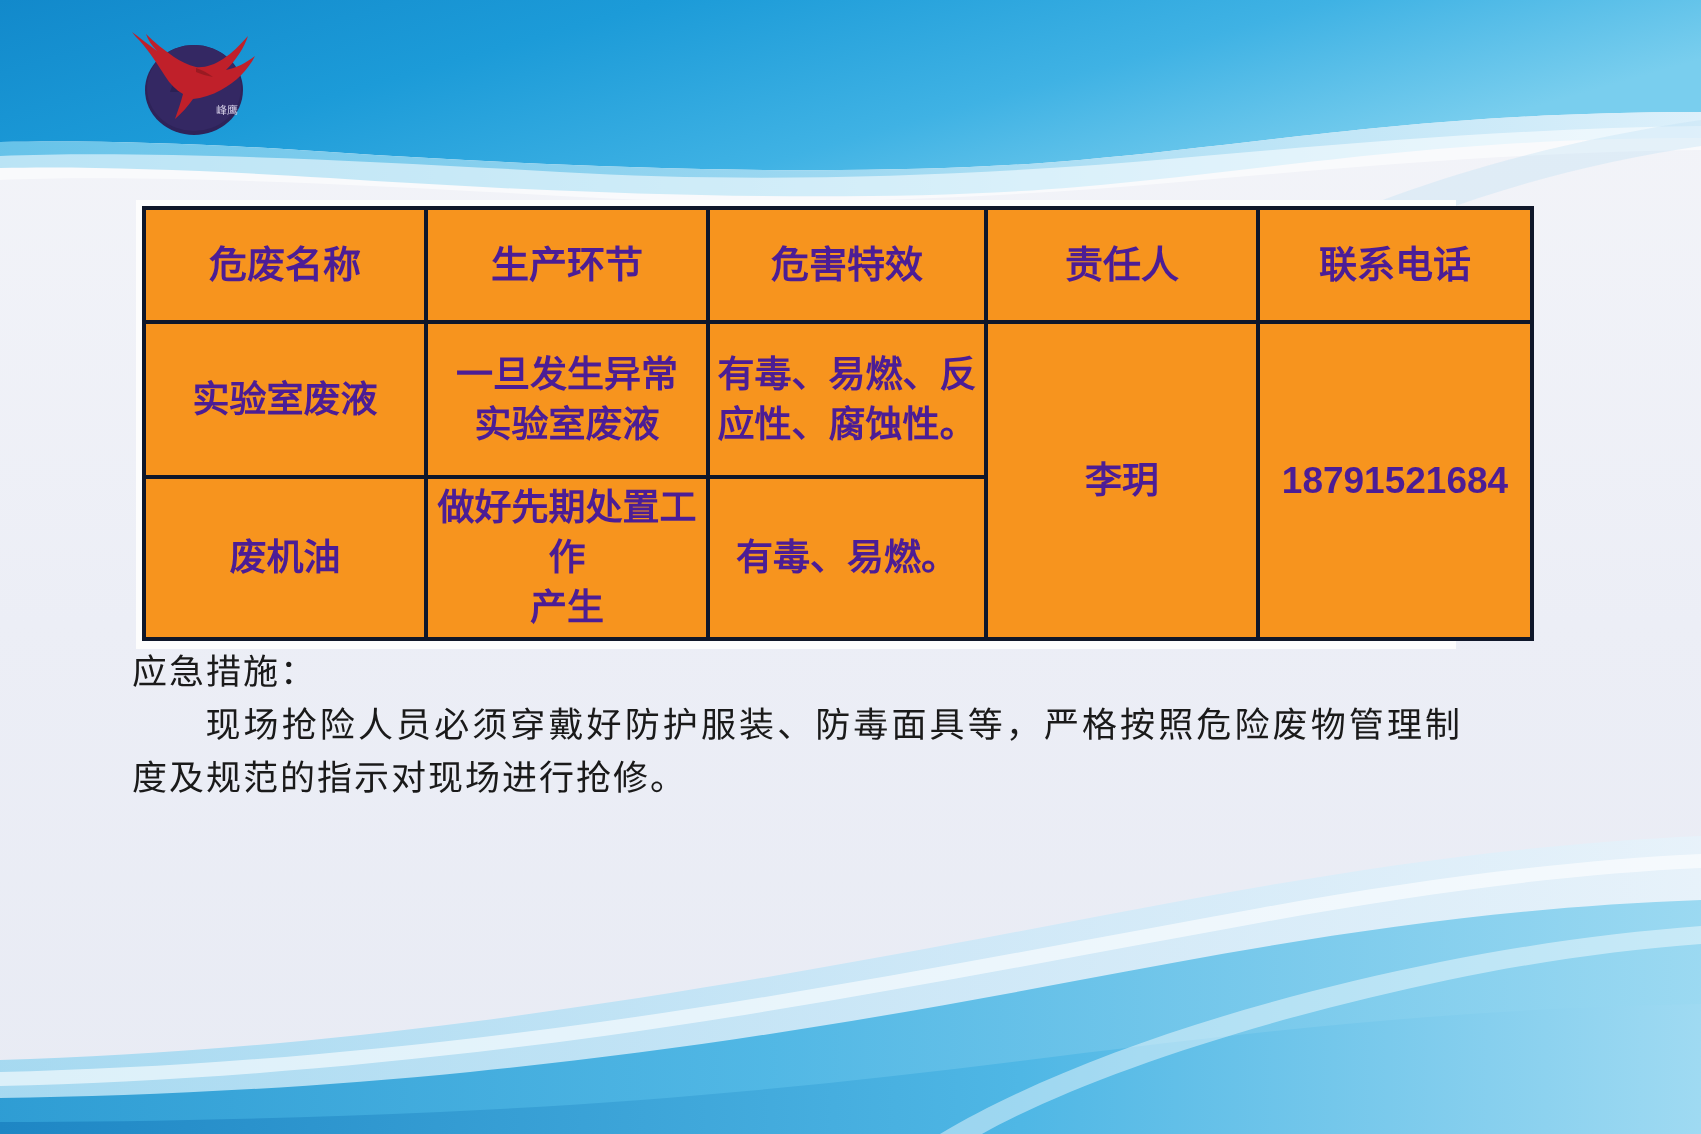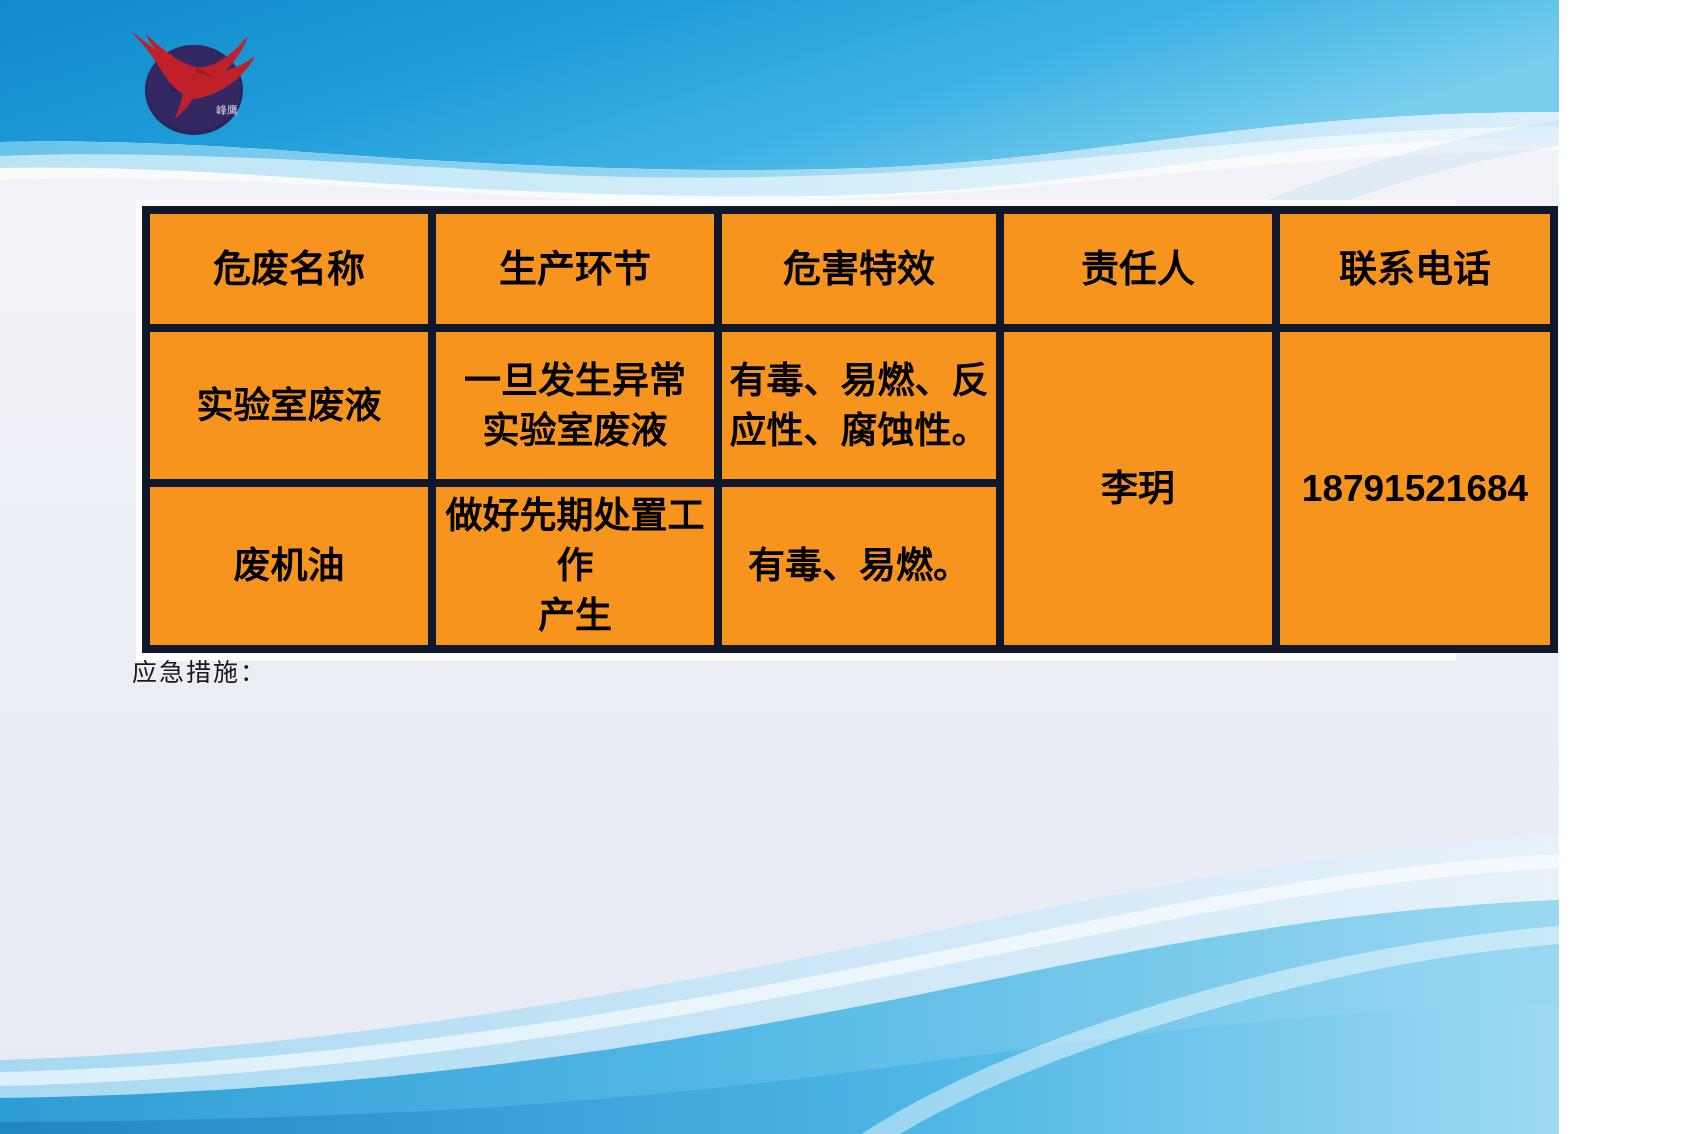--- a/index.html
+++ b/index.html
@@ -3,21 +3,21 @@
 <meta charset="utf-8">
 <title>危险废物污染防治责任信息公开</title>
 <style>
   html, body {
     margin: 0;
     padding: 0;
     background: #ffffff;
   }
   #slide {
     position: relative;
-    width: 1559px;
+    width: 1701px;
     height: 1134px;
     overflow: hidden;
     background: #eceef5;
     font-family: "Liberation Serif", "DejaVu Serif", serif;
   }
 
   
   .bg-base {
     position: absolute;
     inset: 0;
@@ -69,23 +69,23 @@
     padding: 6px 6px 8px 6px;
     box-sizing: border-box;
   }
   table.hw {
     border-collapse: collapse;
     width: 1308px;
     table-layout: fixed;
     background: #f7941e;
   }
   table.hw td, table.hw th {
-    border: 8px solid #0f172a;
+    border: 4px solid #0f172a;
     background: #f7941e;
-    color: #000000;
+    color: #4c1d95;
     text-align: center;
     vertical-align: middle;
     padding: 4px 6px;
     font-family: "Liberation Sans", "DejaVu Sans", sans-serif;
   }
   table.hw th {
     font-size: 38px;
     font-weight: bold;
     height: 102px;
     line-height: 44px;
@@ -115,21 +115,21 @@
   .r2 { height: 150px; }
 
   
   .body-text {
     position: absolute;
     left: 132px;
     top: 646px;
     width: 1330px;
     color: #1a1a1a;
     font-family: "Liberation Serif", "DejaVu Serif", serif;
-    font-size: 25px;
+    font-size: 35px;
     line-height: 53px;
     letter-spacing: 2.0px;
     text-align: justify;
   }
   .body-text p {
     margin: 0;
   }
   .heading-line {
     margin-bottom: 2px;
   }
@@ -257,15 +257,16 @@
             <div>产生</div>
           </td>
           <td>有毒、易燃。</td>
         </tr>
       </tbody>
     </table>
   </div>
 
   <div class="body-text">
     <p class="heading-line">应急措施：</p>
+    <p class="indent">现场抢险人员必须穿戴好防护服装、防毒面具等，严格按照危险废物管理制度及规范的指示对现场进行抢修。</p>
   </div>
 
 </div>
 
 </body></html>

